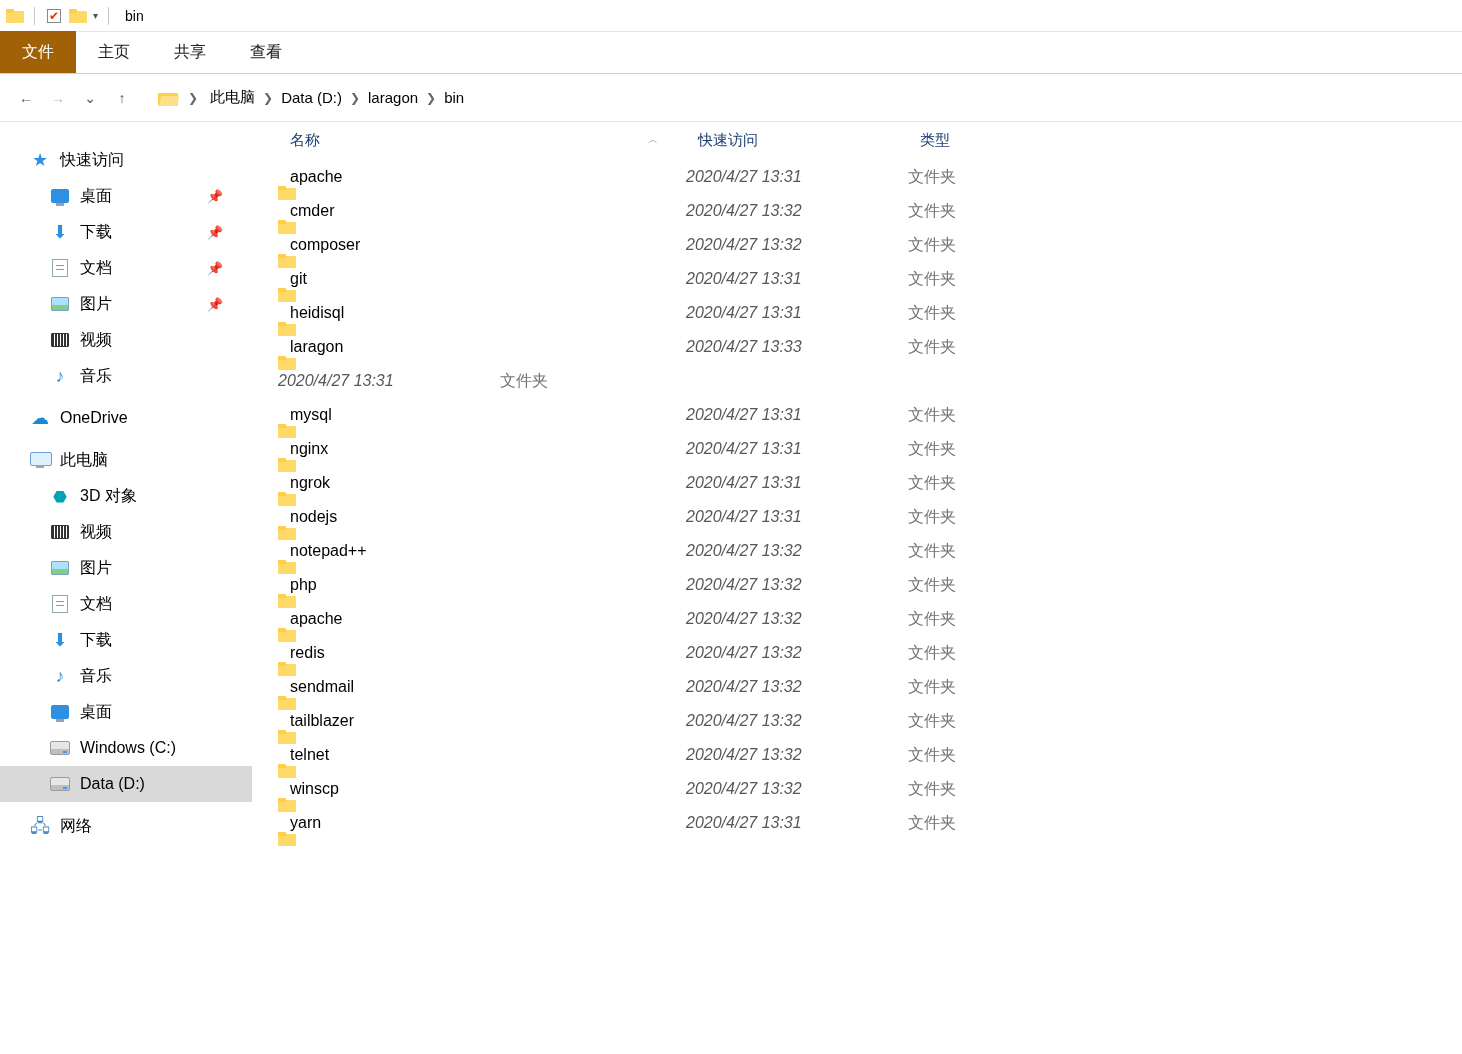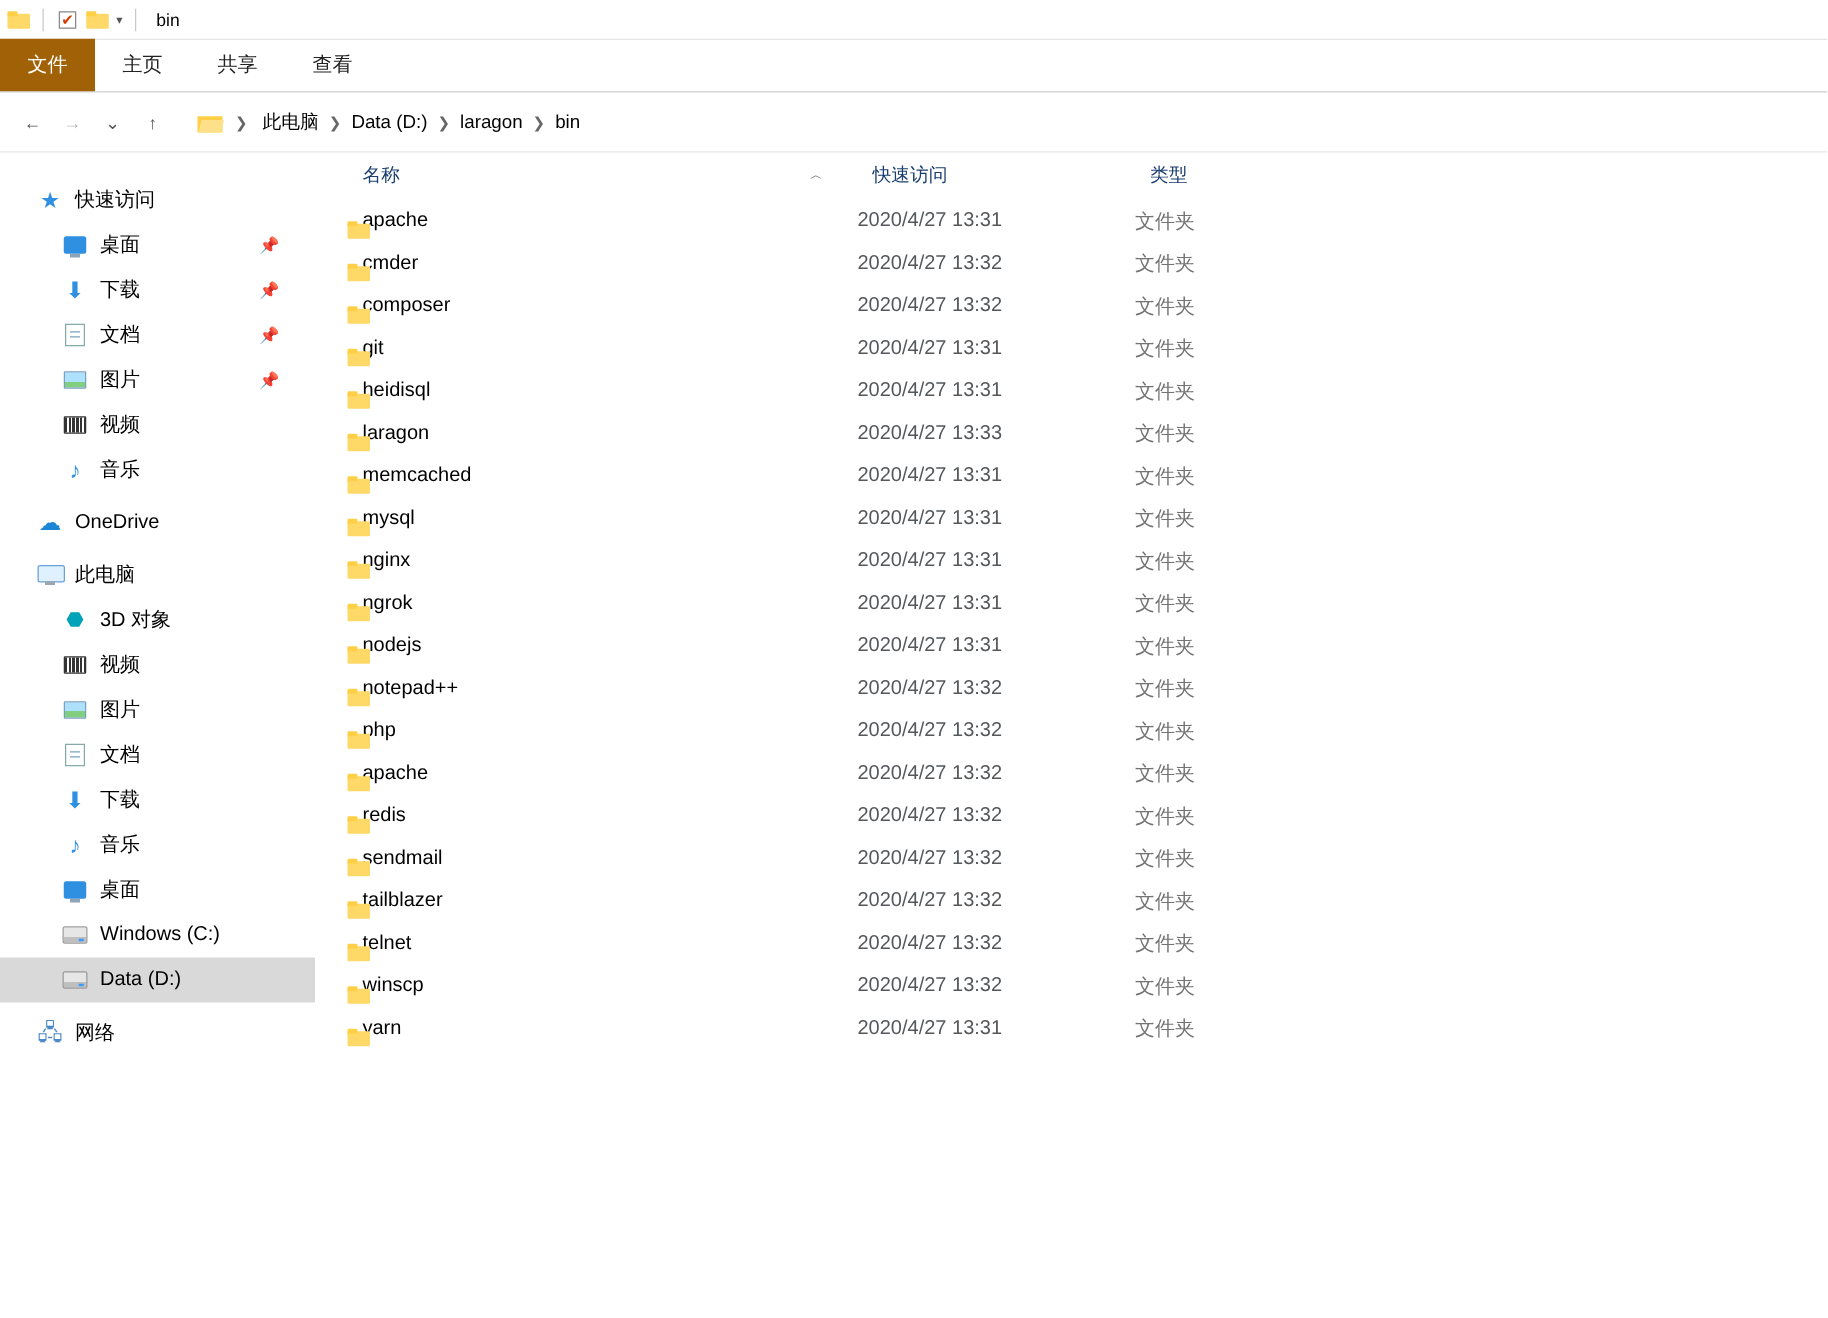--- a/index.html
+++ b/index.html
@@ -38,22 +38,22 @@
 
 .listarea{flex:1;padding:0;}
 .listhdr{display:flex;height:36px;align-items:center;color:#1a3e6e;font-size:15px;padding-left:26px;}
 .col-name{width:408px;display:flex;align-items:center;gap:6px;margin-left:12px;}
 .sort-ind{color:#666;font-size:10px;margin-left:auto;margin-right:40px;}
 .col-date{width:222px;}
 .col-type{width:190px;}
 .col-size{flex:1;}
 .list{padding-top:2px;}
 .row{display:flex;align-items:center;height:34px;padding-left:26px;font-size:16px;}
-.c-name{width:408px;display:flex;align-items:center;gap:12px;}
-.c-date{width:222px;color:#55585b;}
+.c-name{width:408px;display:flex;align-items:flex-end;gap:12px;}
+.c-date{width:222px;color:#55585b;font-style:italic;}
 .c-type{width:190px;color:#737373;}
 .c-size{flex:1;}
 
 
 .folder-icon{width:18px;height:14px;position:relative;}
 .folder-icon::before{content:"";position:absolute;left:0;top:2px;width:18px;height:12px;background:#ffd968;border-radius:1px;}
 .folder-icon::after{content:"";position:absolute;left:0;top:0;width:8px;height:4px;background:#ffcf47;border-radius:1px 1px 0 0;}
 
 .folder-icon-open{width:20px;height:16px;position:relative;}
 .folder-icon-open::before{content:"";position:absolute;left:0;top:3px;width:20px;height:13px;background:#ffcf47;border-radius:1px;}
@@ -307,24 +307,20 @@
         <div class="row">
           <div class="c-name">
             <span><span class="folder-icon"></span></span>
             <span>laragon</span>
           </div>
           <div class="c-date">2020/4/27 13:33</div>
           <div class="c-type">文件夹</div>
           <div class="c-size"></div>
         </div>
         <div class="row">
-          <div class="c-name">
-            <span><span class="folder-icon"></span></span>
-            <span>memcached</span>
-          </div>
           <div class="c-date">2020/4/27 13:31</div>
           <div class="c-type">文件夹</div>
           <div class="c-size"></div>
         </div>
         <div class="row">
           <div class="c-name">
             <span><span class="folder-icon"></span></span>
             <span>mysql</span>
           </div>
           <div class="c-date">2020/4/27 13:31</div>

